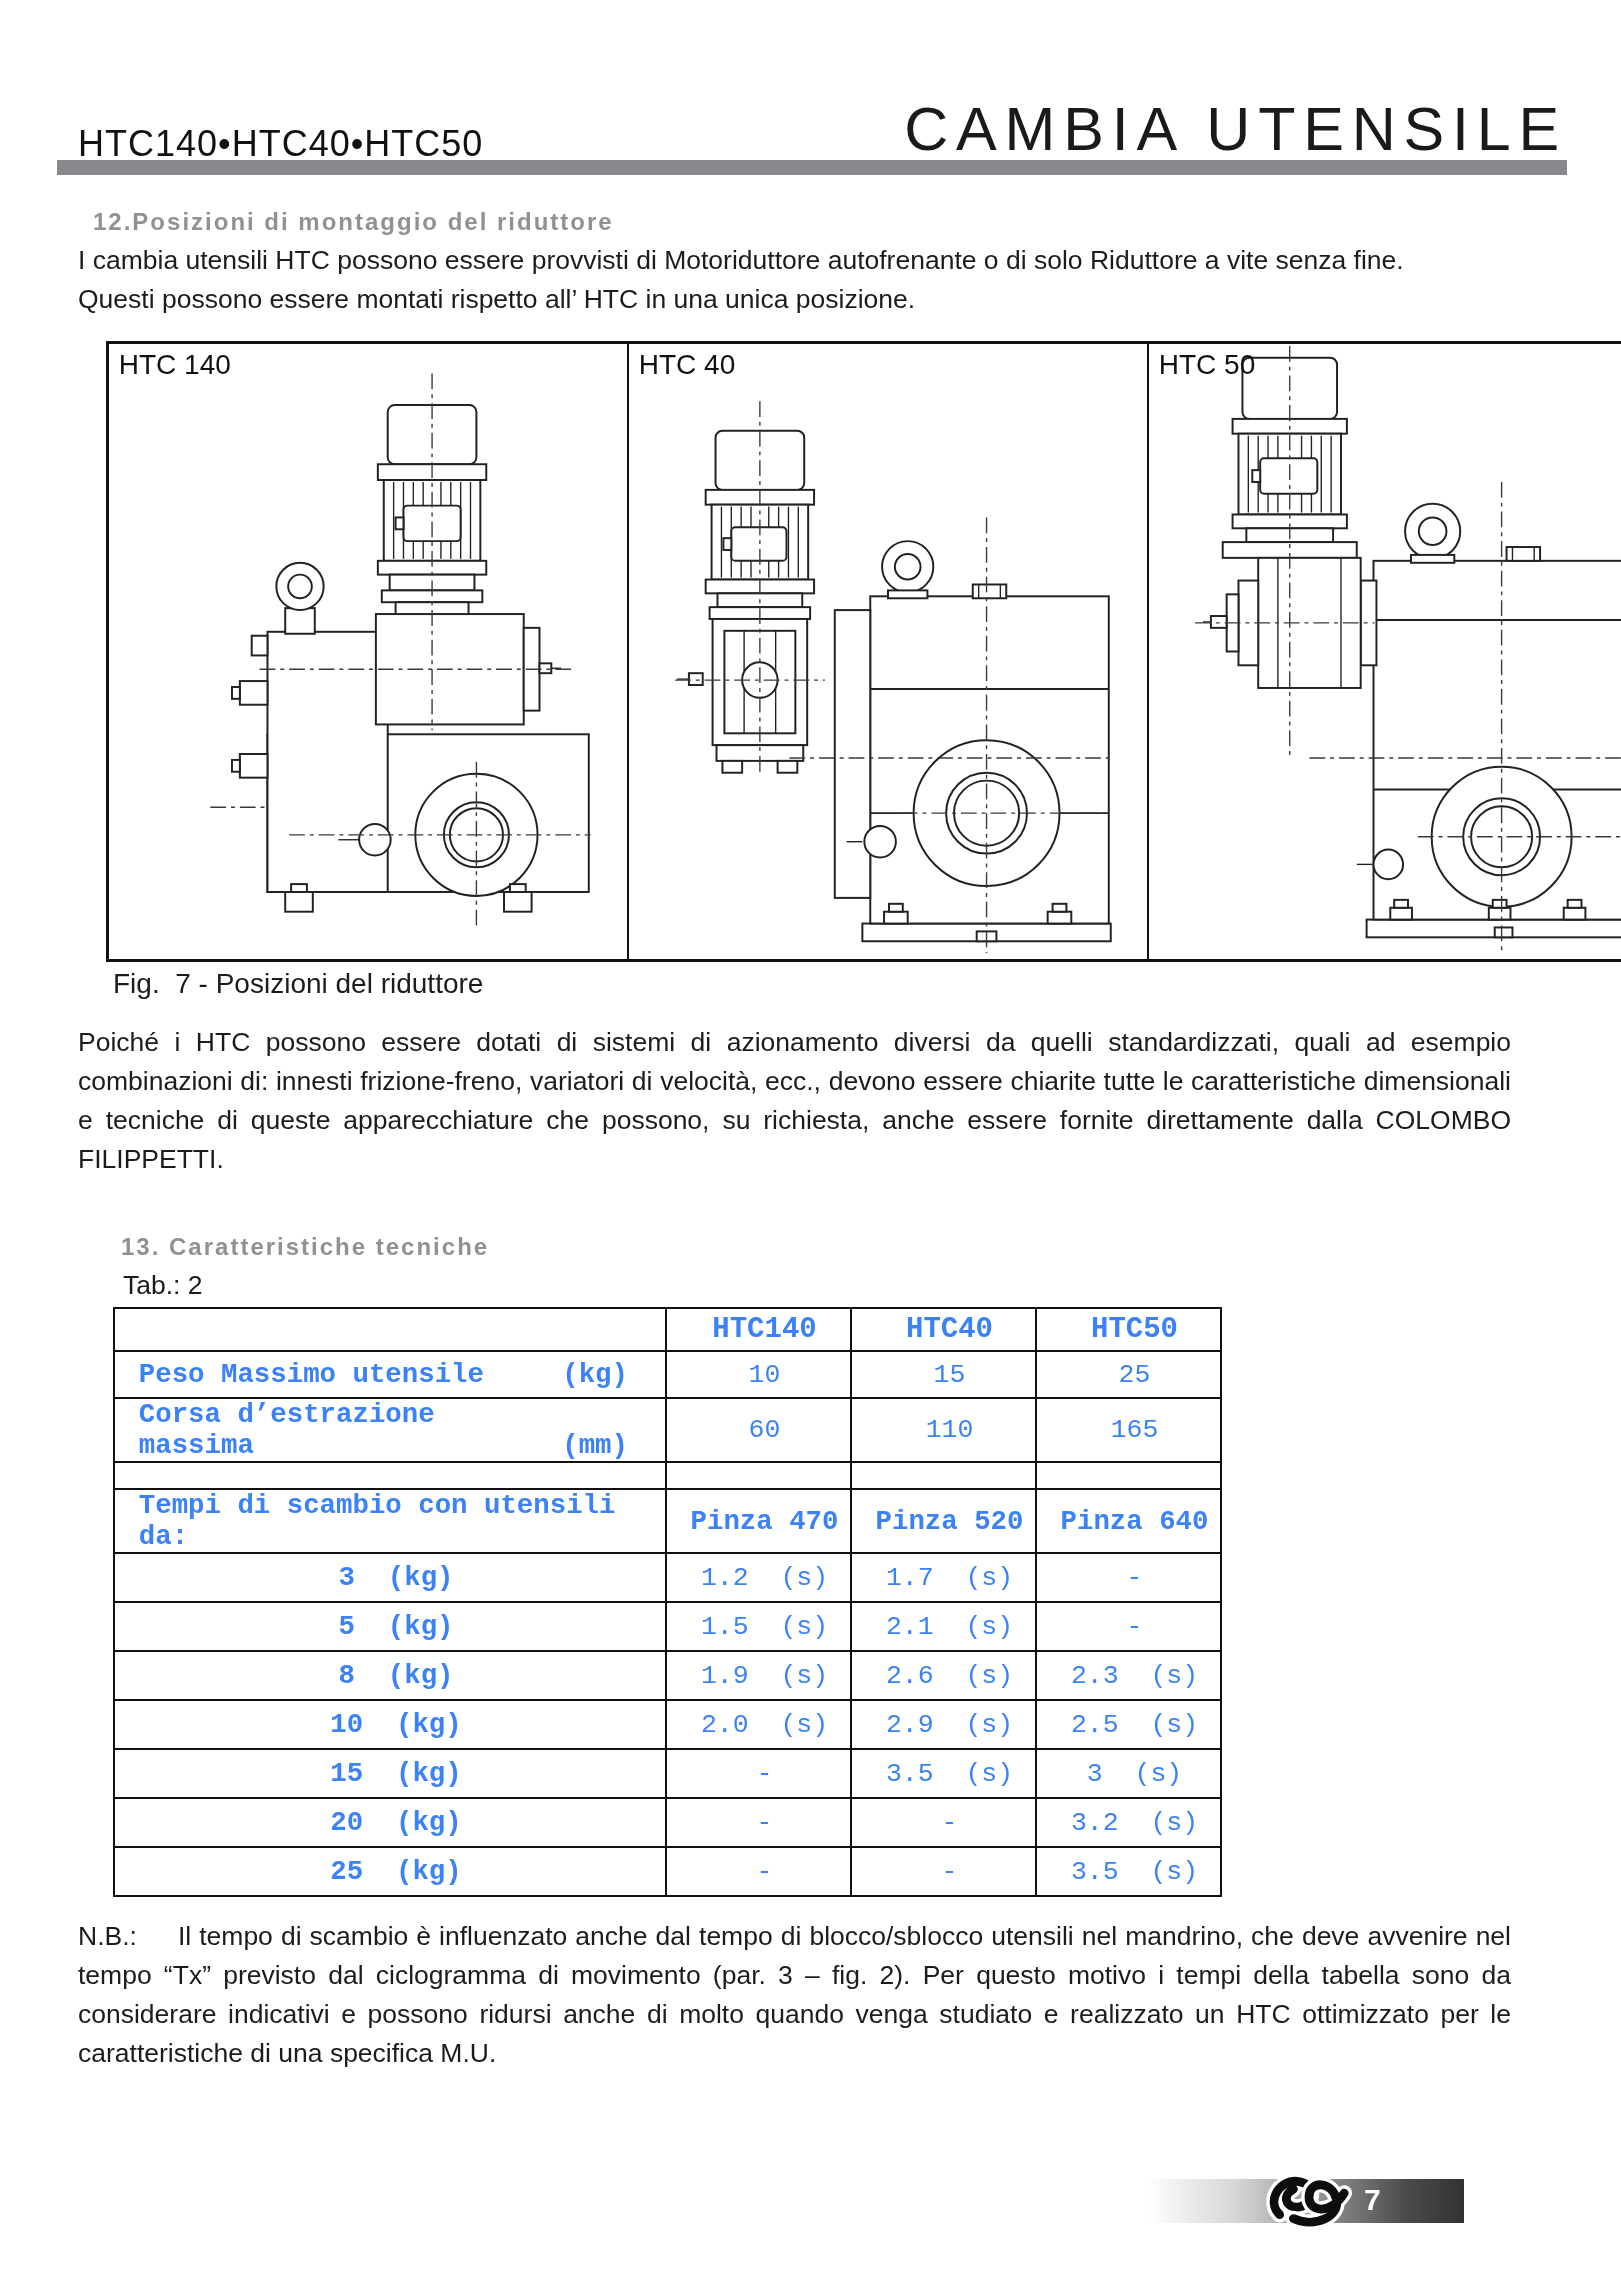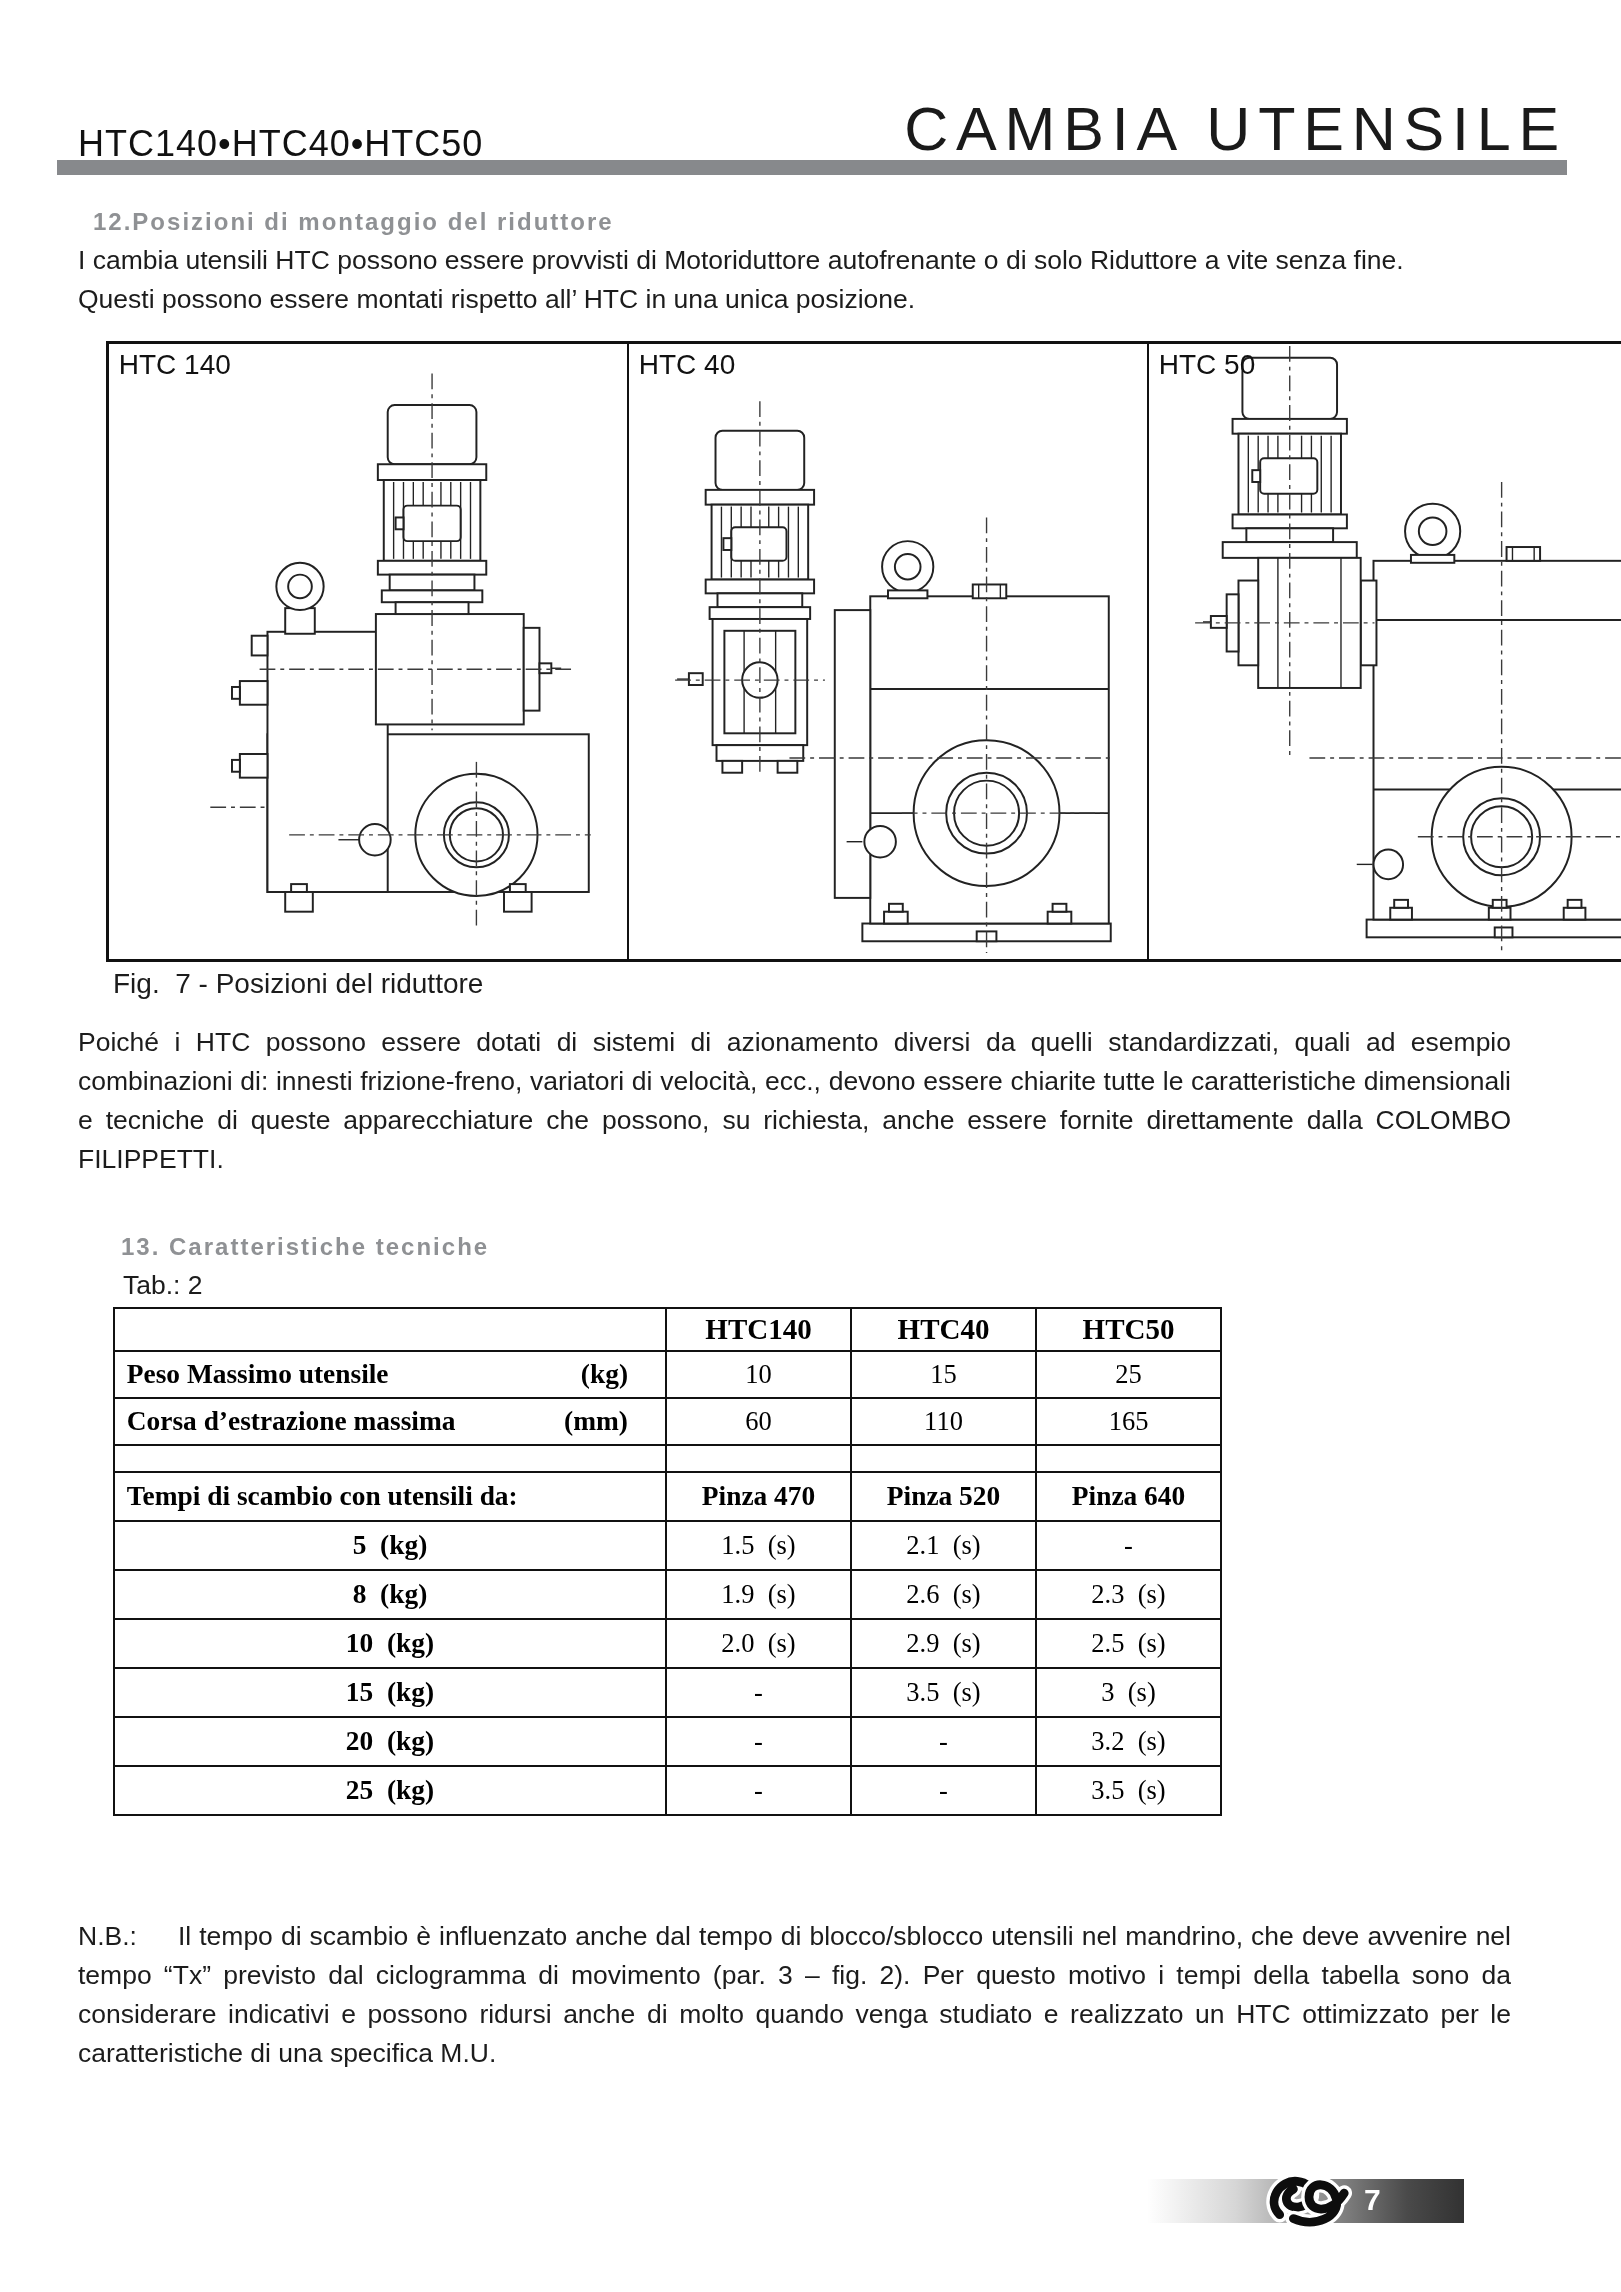--- a/index.html
+++ b/index.html
@@ -60,23 +60,24 @@
   .tab-label { left:123px; top:1270px; font-size:26.5px; }
 
   
   table.spec {
     position:absolute; left:113px; top:1307px;
     border-collapse:collapse; table-layout:fixed;
     width:1108px;
   }
   table.spec td, table.spec th {
     border:2.9px solid #111;
-    font-family:Liberation Serif, serif;
-    color:#000000;
+    font-family:Liberation Mono, monospace;
+    color:#3b82f6;
     vertical-align:middle;
+    padding-left:12px;
   }
   .col-head { font-weight:bold; font-size:29px; text-align:center; height:43px; }
   .row-lbl  { height:47px; }
   .lbl-flex { display:flex; justify-content:space-between; align-items:flex-end;
               font-weight:bold; font-size:27.4px; padding:0 37px 0 11.8px; }
   .val   { text-align:center; font-size:26.5px; white-space:pre; }
   .val-b { text-align:center; font-size:27.4px; font-weight:bold; white-space:pre; }
   .spacer-row td { height:27.4px; }
   .pinza-row td { height:49px; }
   .w-row td { height:49px; }
@@ -354,20 +355,26 @@
       <td>
             <div class="lbl-flex">
               <span>Tempi di scambio con utensili da:</span>
             </div>
           </td>
       <td class="val-b">Pinza 470</td>
       <td class="val-b">Pinza 520</td>
       <td class="val-b">Pinza 640</td>
     </tr>
     <tr class="w-row">
+      <td class="wlabel">3  (kg)</td>
+      <td class="val">1.2  (s)</td>
+      <td class="val">1.7  (s)</td>
+      <td class="val">-</td>
+    </tr>
+    <tr class="w-row">
       <td class="wlabel">5  (kg)</td>
       <td class="val">1.5  (s)</td>
       <td class="val">2.1  (s)</td>
       <td class="val">-</td>
     </tr>
     <tr class="w-row">
       <td class="wlabel">8  (kg)</td>
       <td class="val">1.9  (s)</td>
       <td class="val">2.6  (s)</td>
       <td class="val">2.3  (s)</td>

